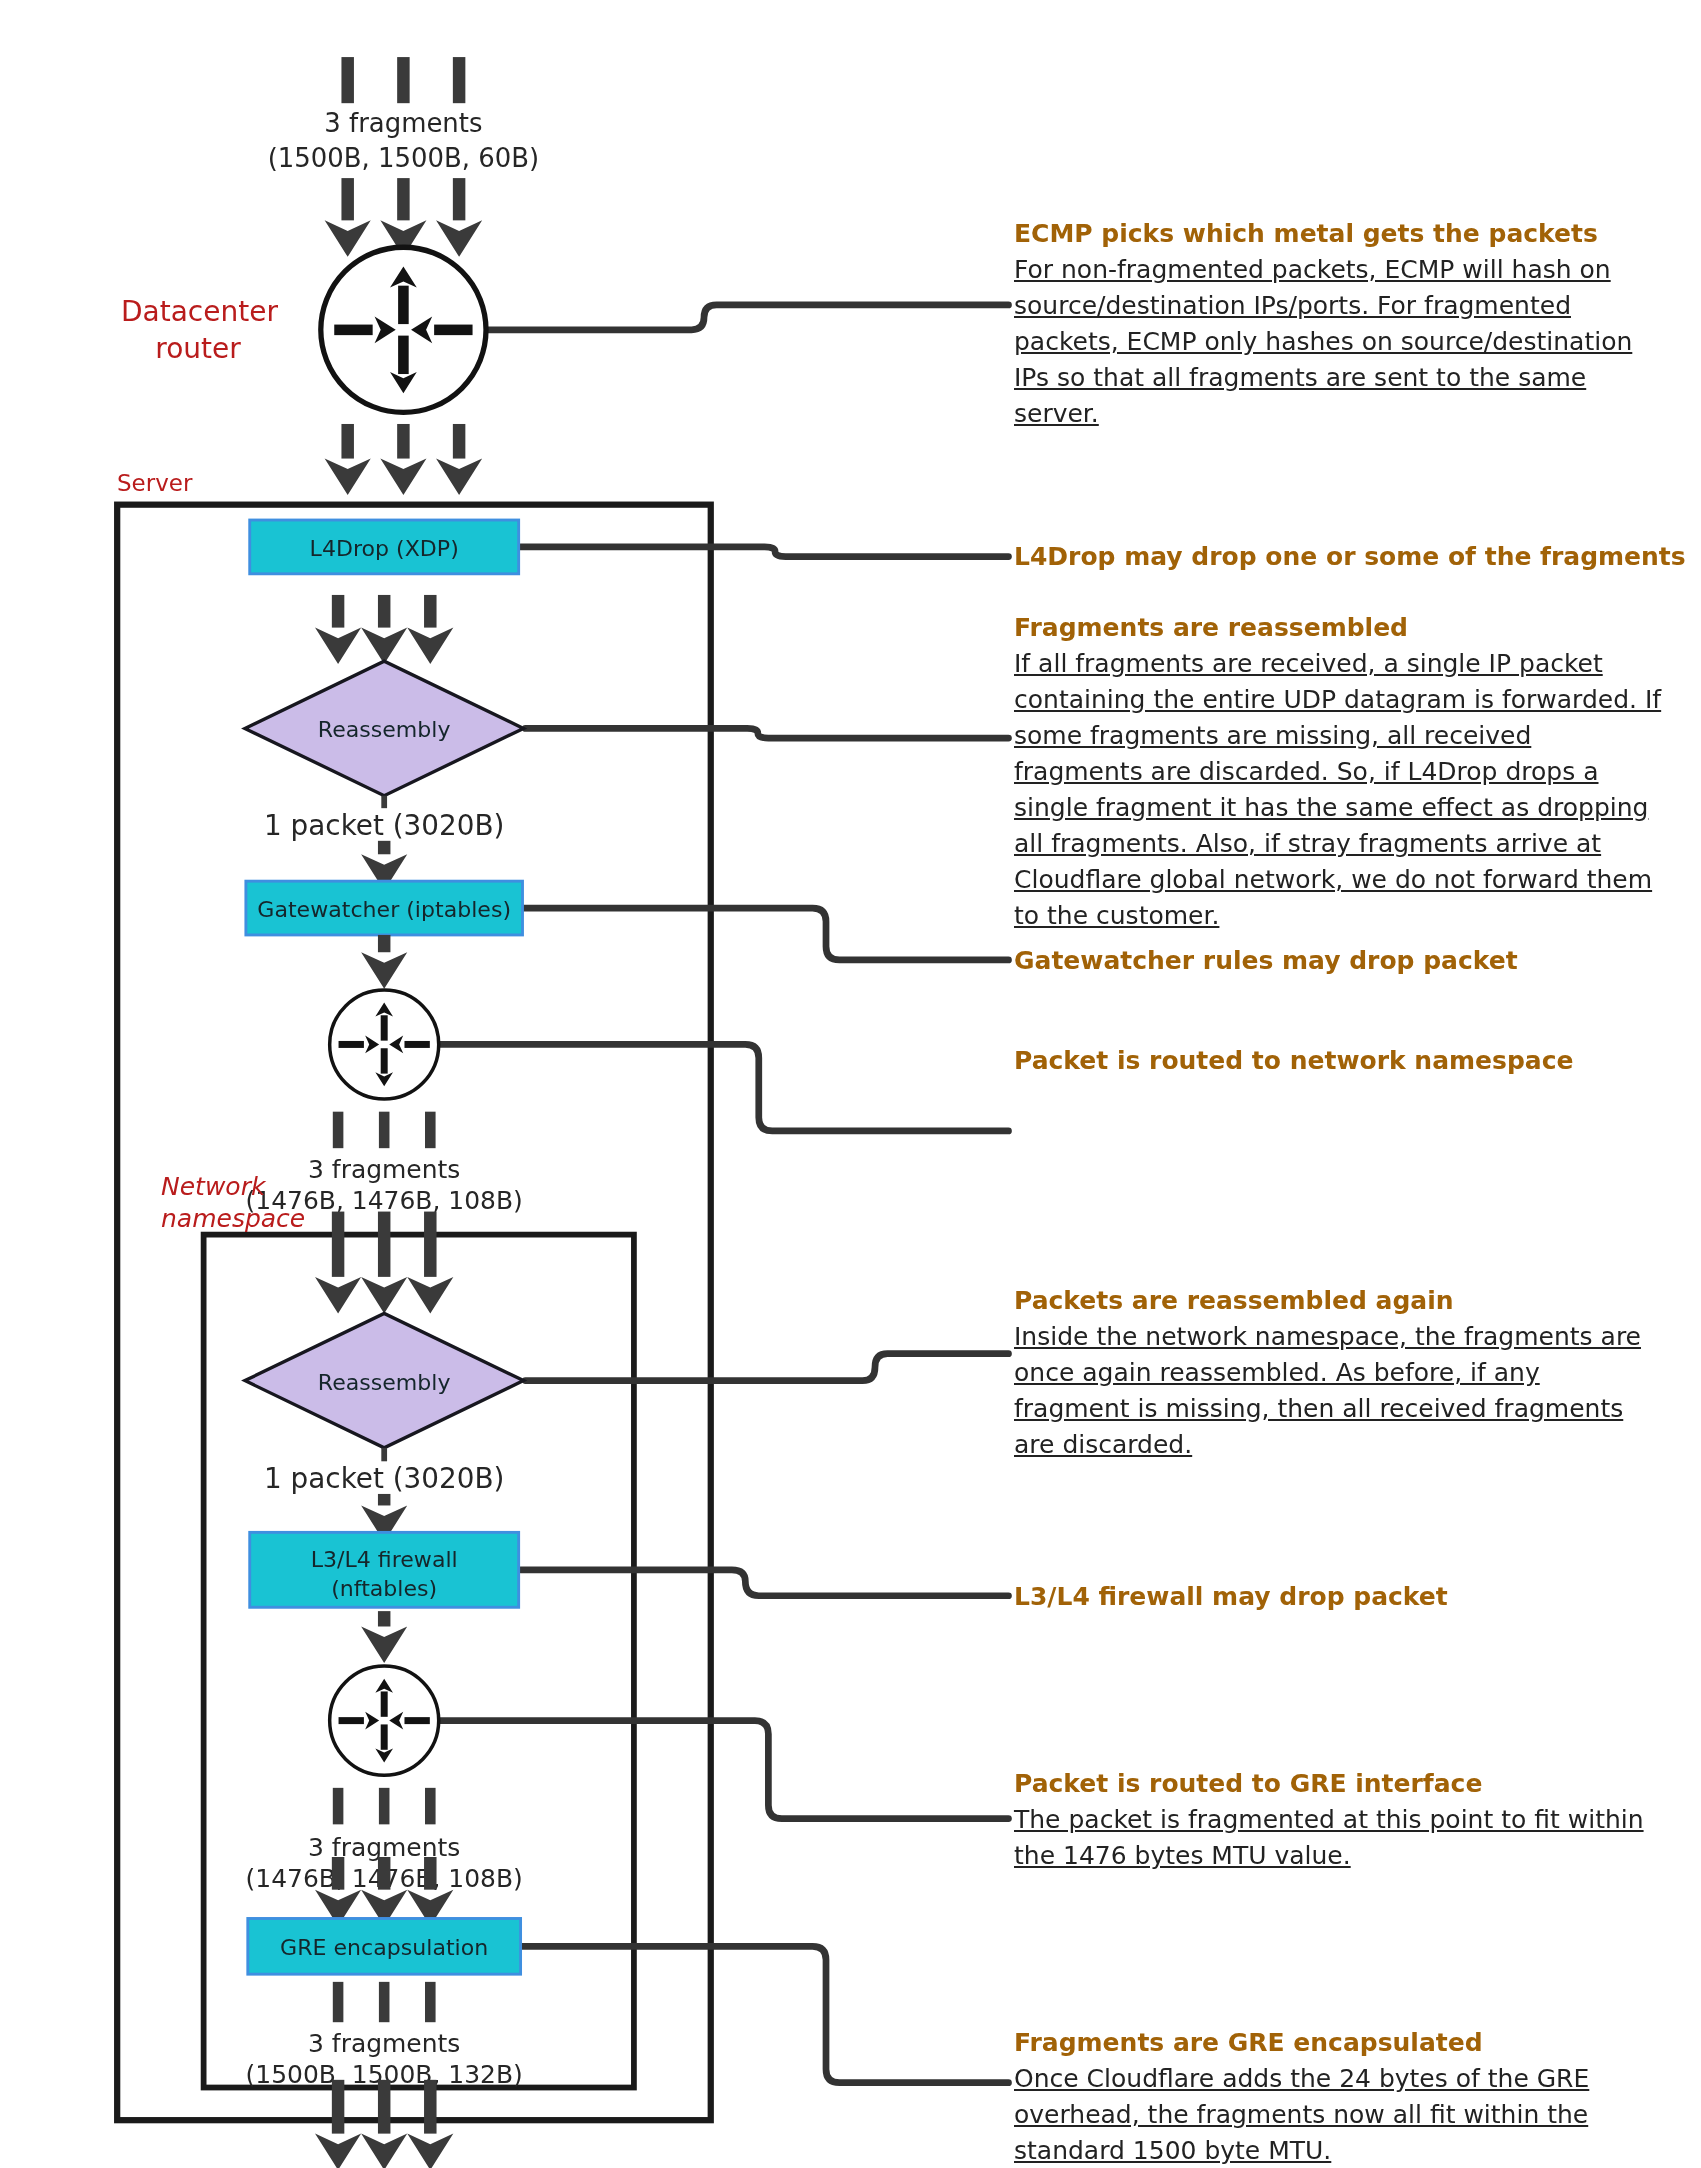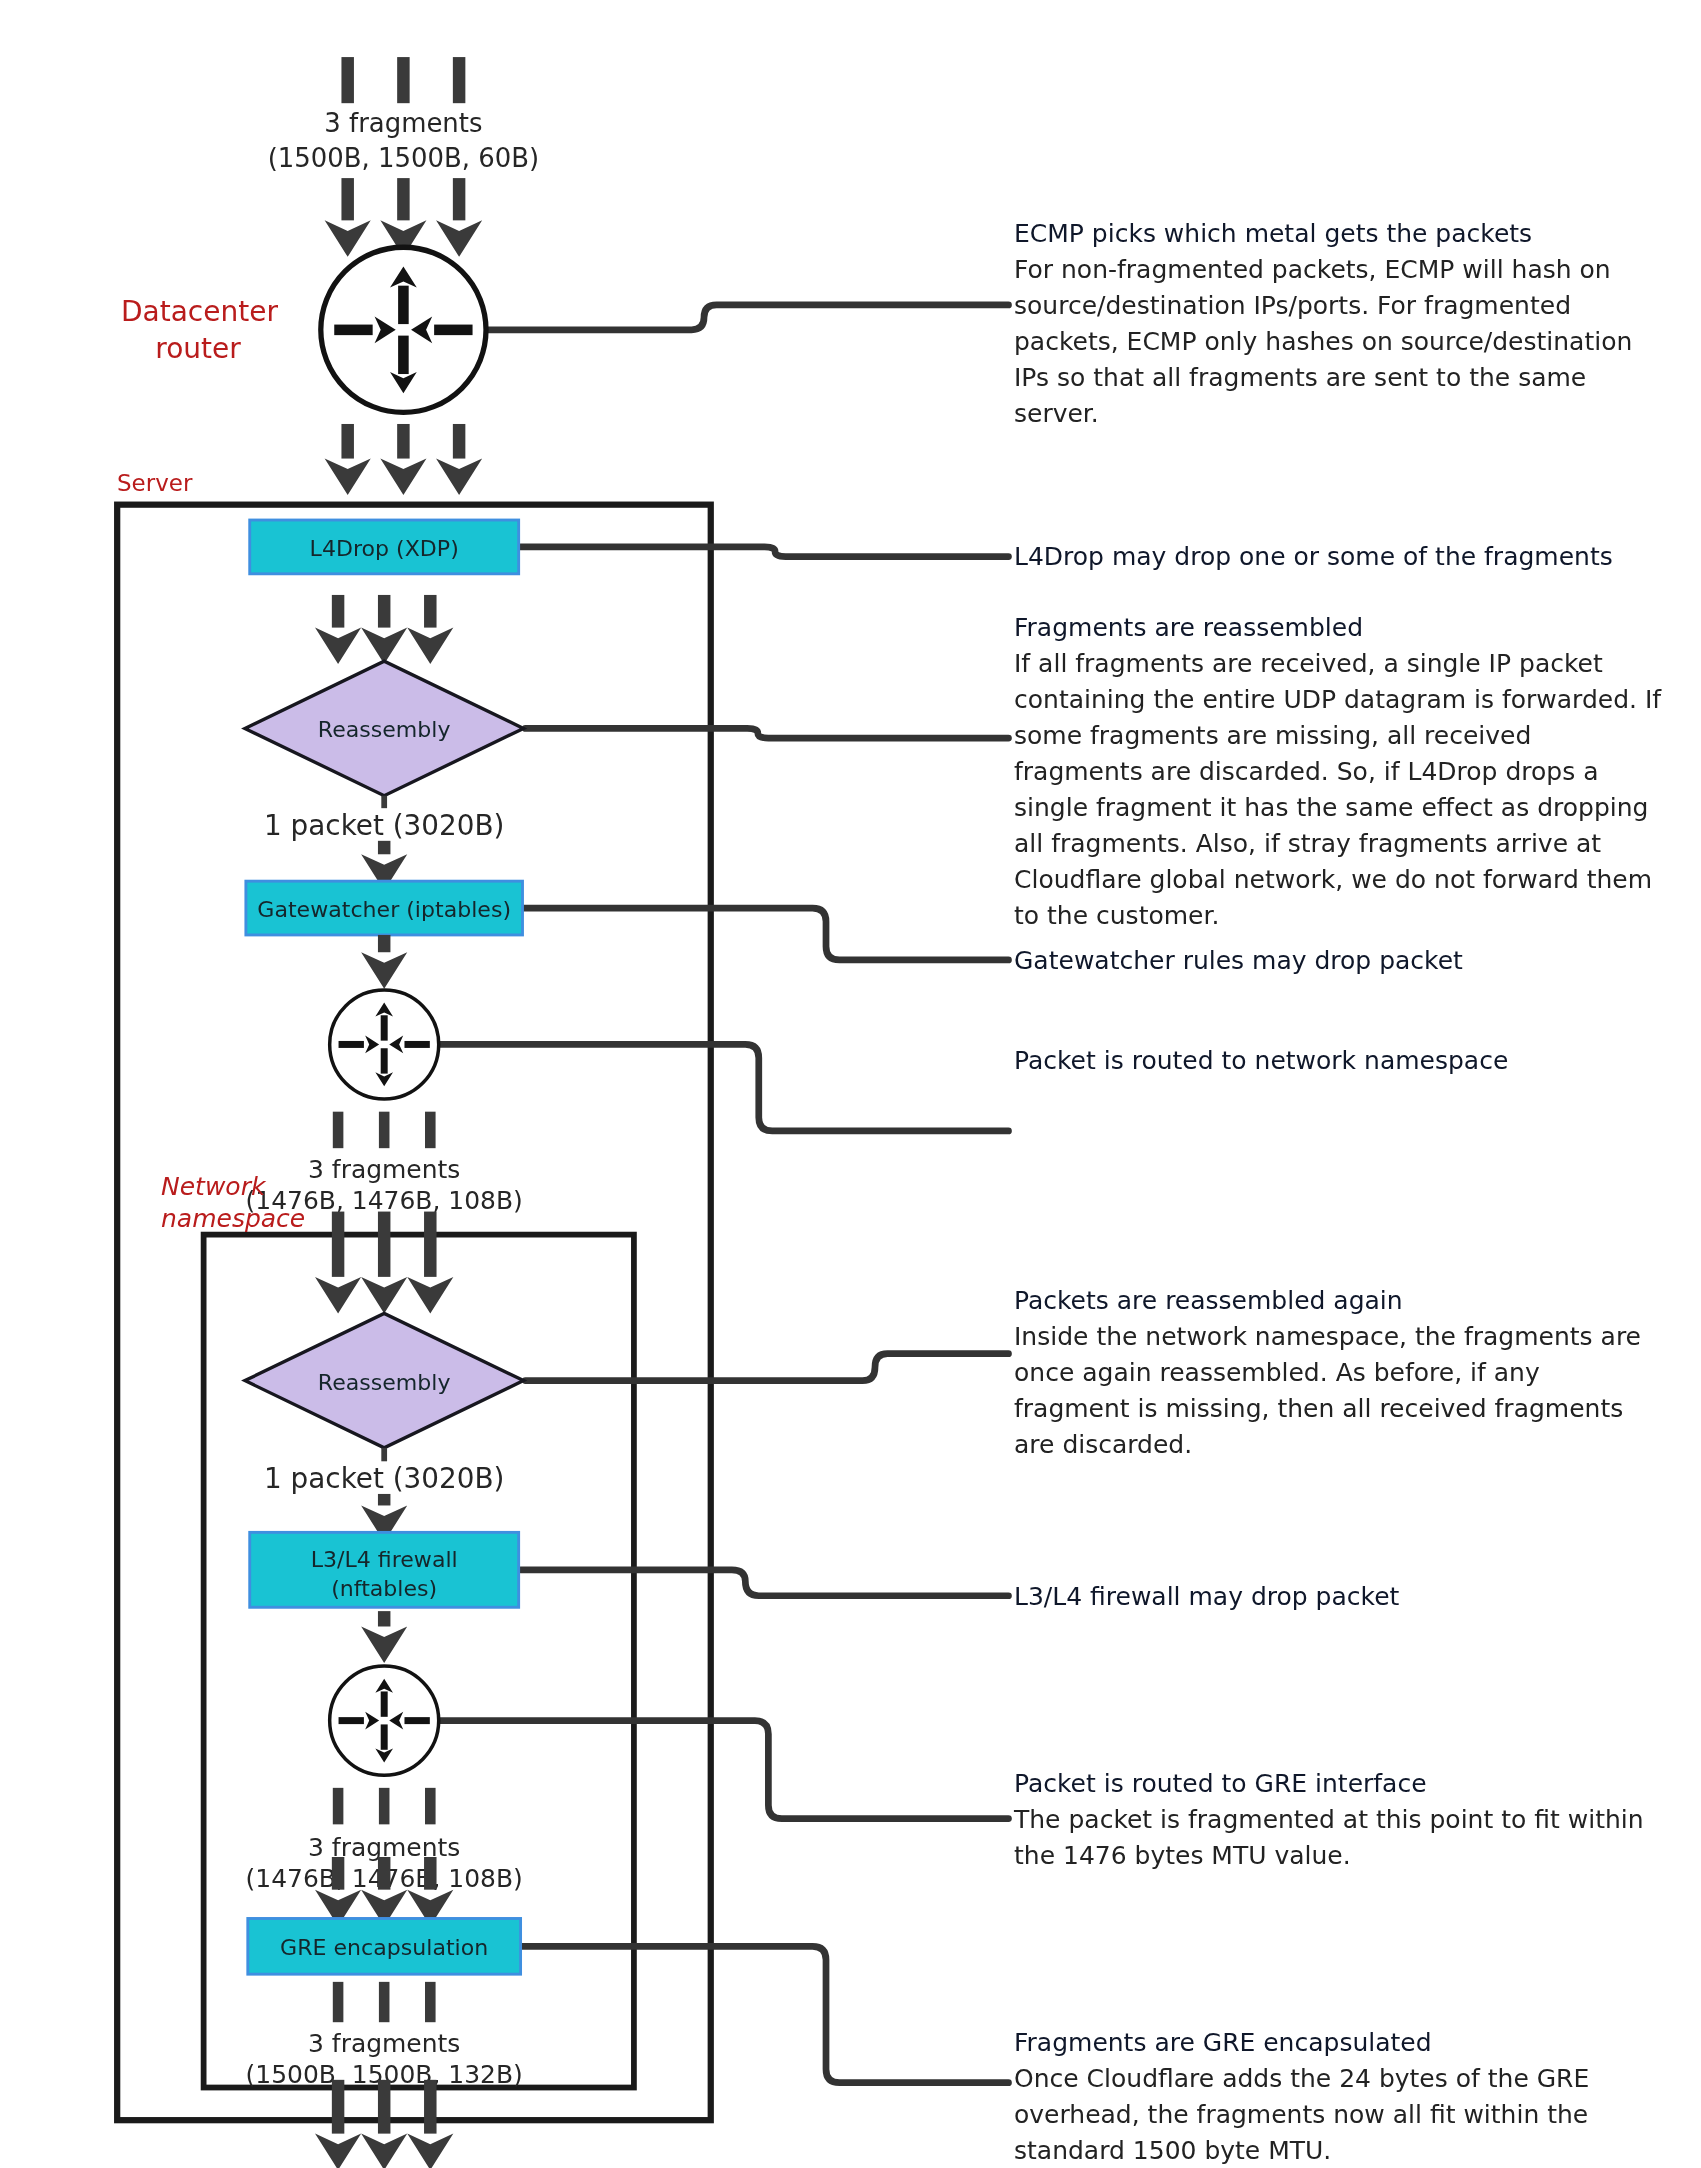--- a/index.html
+++ b/index.html
@@ -33,23 +33,23 @@
     left:117px;top:438px;font-size:23px;line-height:27px;
   }
   .ns-label{
     left:161px;top:1139px;font-size:25px;line-height:32px;font-style:italic;
   }
   .ann{
     position:absolute;left:1014px;width:649px;
     font-size:25px;line-height:36px;color:#222222;
   }
   .ann-title{
-    font-weight:normal;color:#0f172a;white-space:nowrap;
-  }
-  .ann-body{color:#222222;}
+    font-weight:bold;color:#a16207;white-space:nowrap;
+  }
+  .ann-body{color:#222222;text-decoration:underline;}
 </style>
 </head>
 <body>
 
 <div id="canvas">
 
   <svg id="diagram-svg" width="1701" height="2168" viewBox="0 0 1771 2257">
     <defs>
 
       <path id="ah" d="M -24 0 L 0 38 L 24 0 L 0 11 Z"></path>

